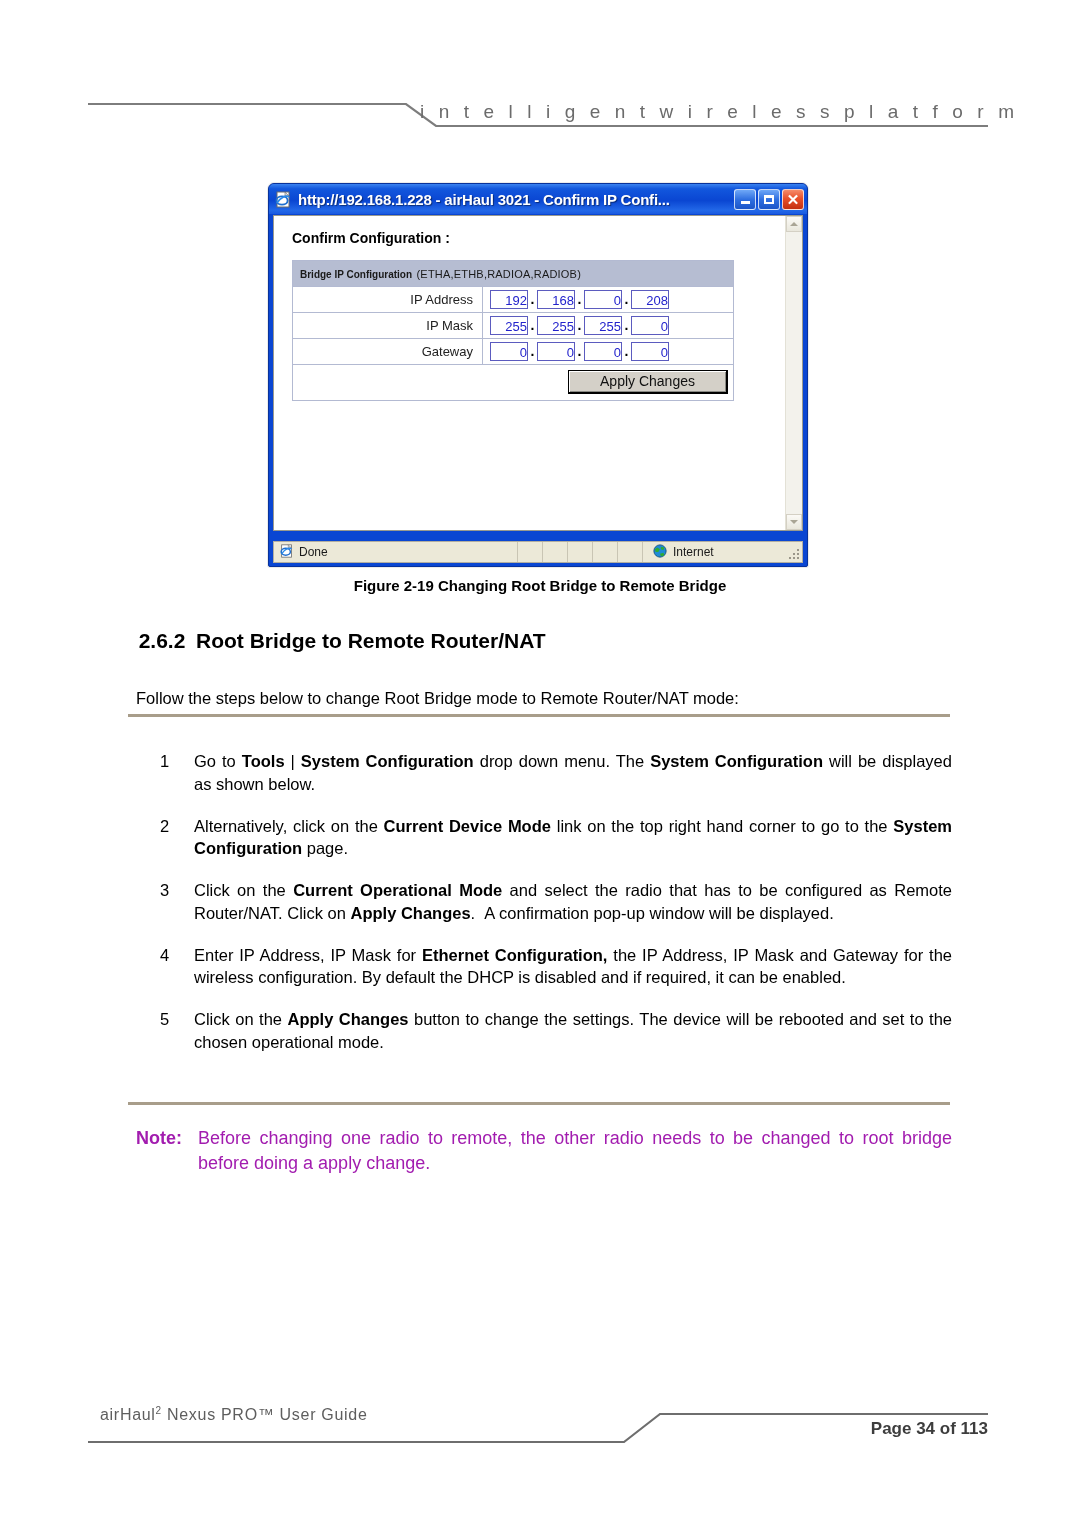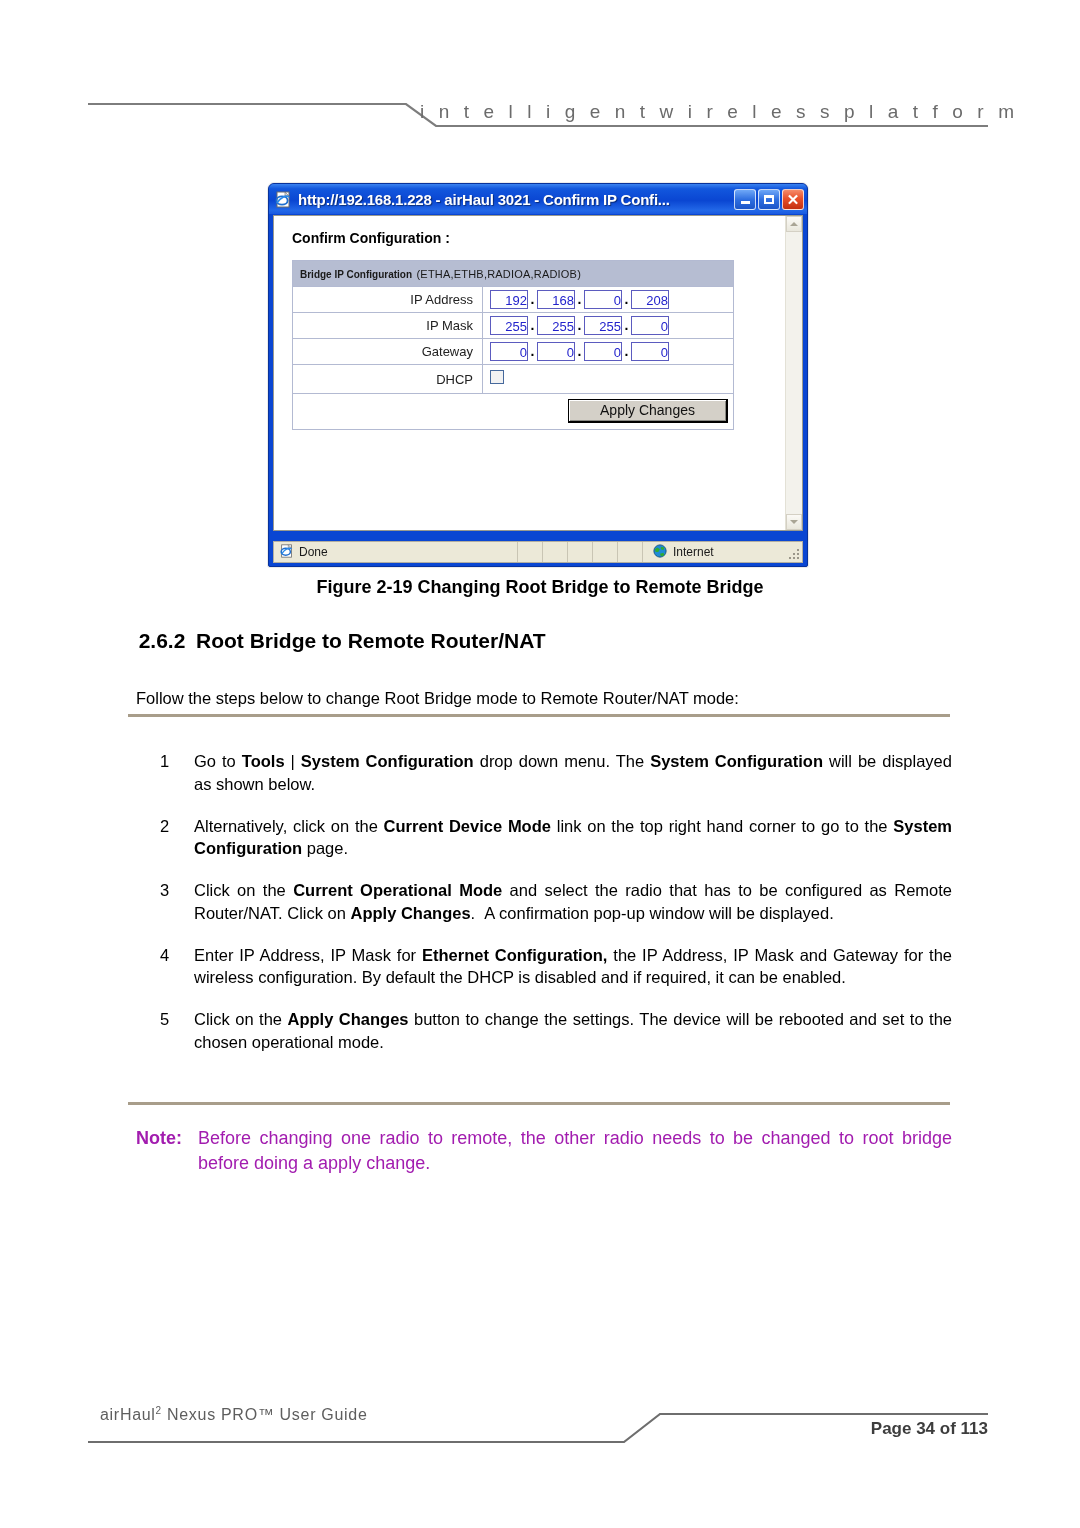--- a/index.html
+++ b/index.html
@@ -283,21 +283,21 @@
   }
 
   
   .figure-caption {
     position: absolute;
     left: 0;
     top: 577px;
     width: 1080px;
     text-align: center;
     font-family: "Liberation Sans", sans-serif;
-    font-size: 18px;
+    font-size: 15px;
     font-weight: bold;
     color: #000;
   }
 
   
   .section-heading {
     position: absolute;
     left: 128px;
     top: 629px;
     font-family: "Liberation Sans", sans-serif;
@@ -491,26 +491,20 @@
                   <span class="octet-dot">.</span>
                   <span class="octet">0</span>
                   <span class="octet-dot">.</span>
                   <span class="octet">0</span>
                   <span class="octet-dot">.</span>
                   <span class="octet">0</span>
                 </span>
               </td>
             </tr>
 
-            <tr>
-              <td class="cfg-label-cell">DHCP</td>
-              <td class="cfg-value-cell">
-                <span class="dhcp-box"></span>
-              </td>
-            </tr>
 
             <tr>
               <td class="apply-cell" colspan="2">
                 <span class="apply-btn">Apply Changes</span>
               </td>
             </tr>
           </tbody>
         </table>
       </div>
 

